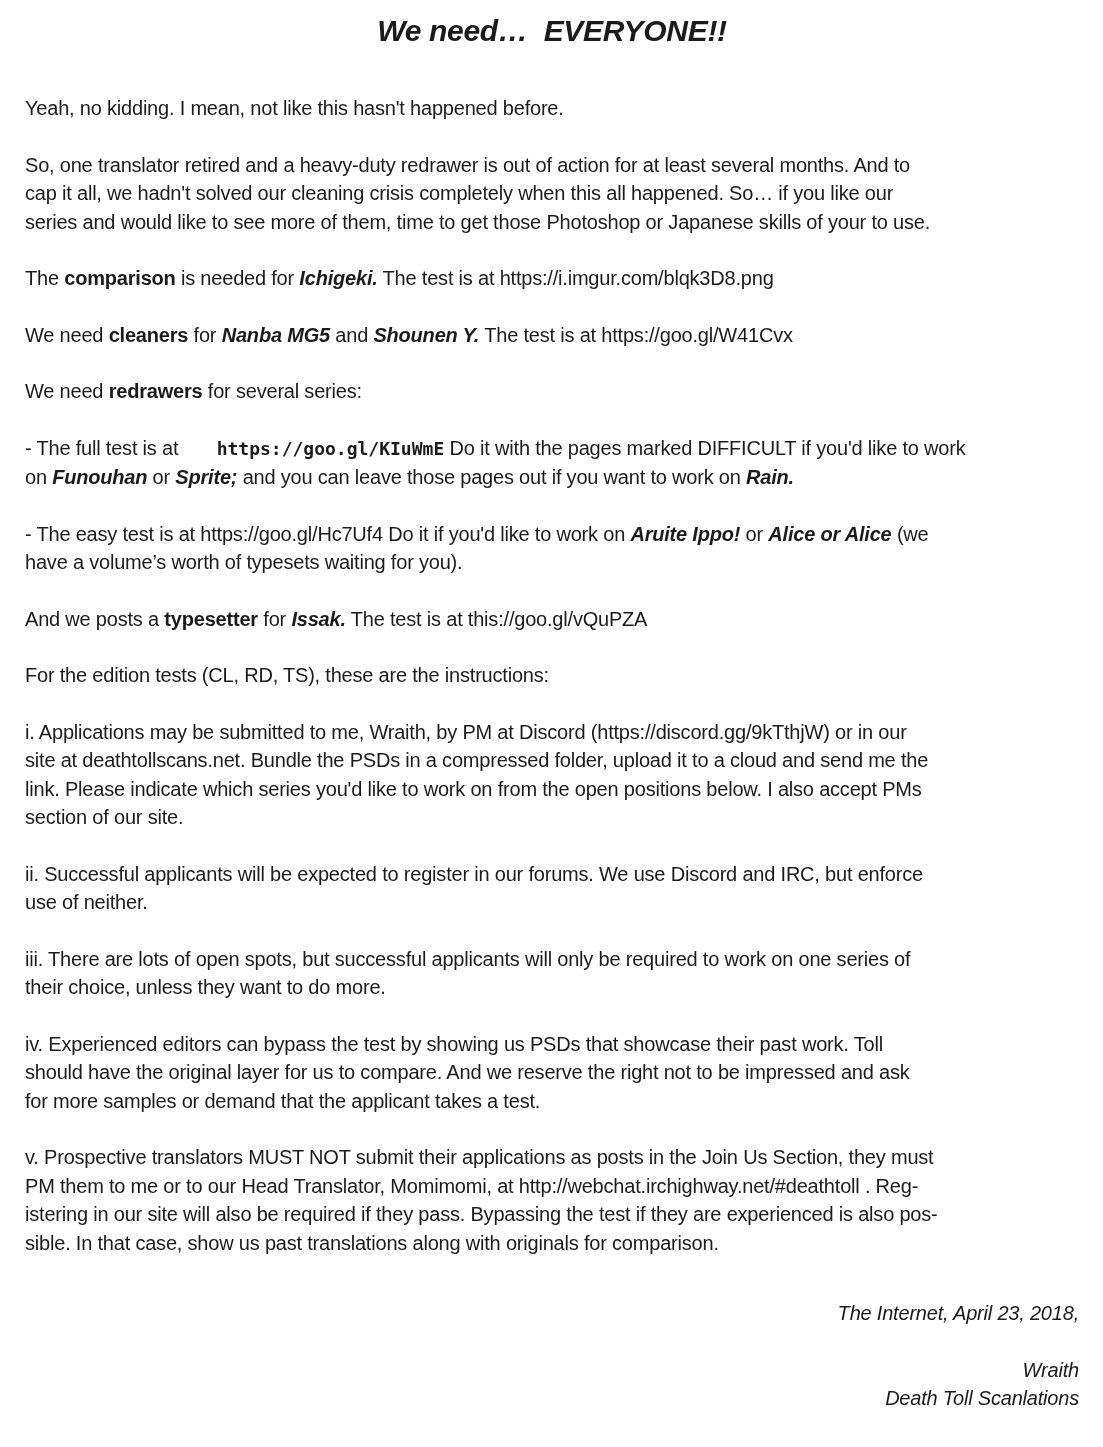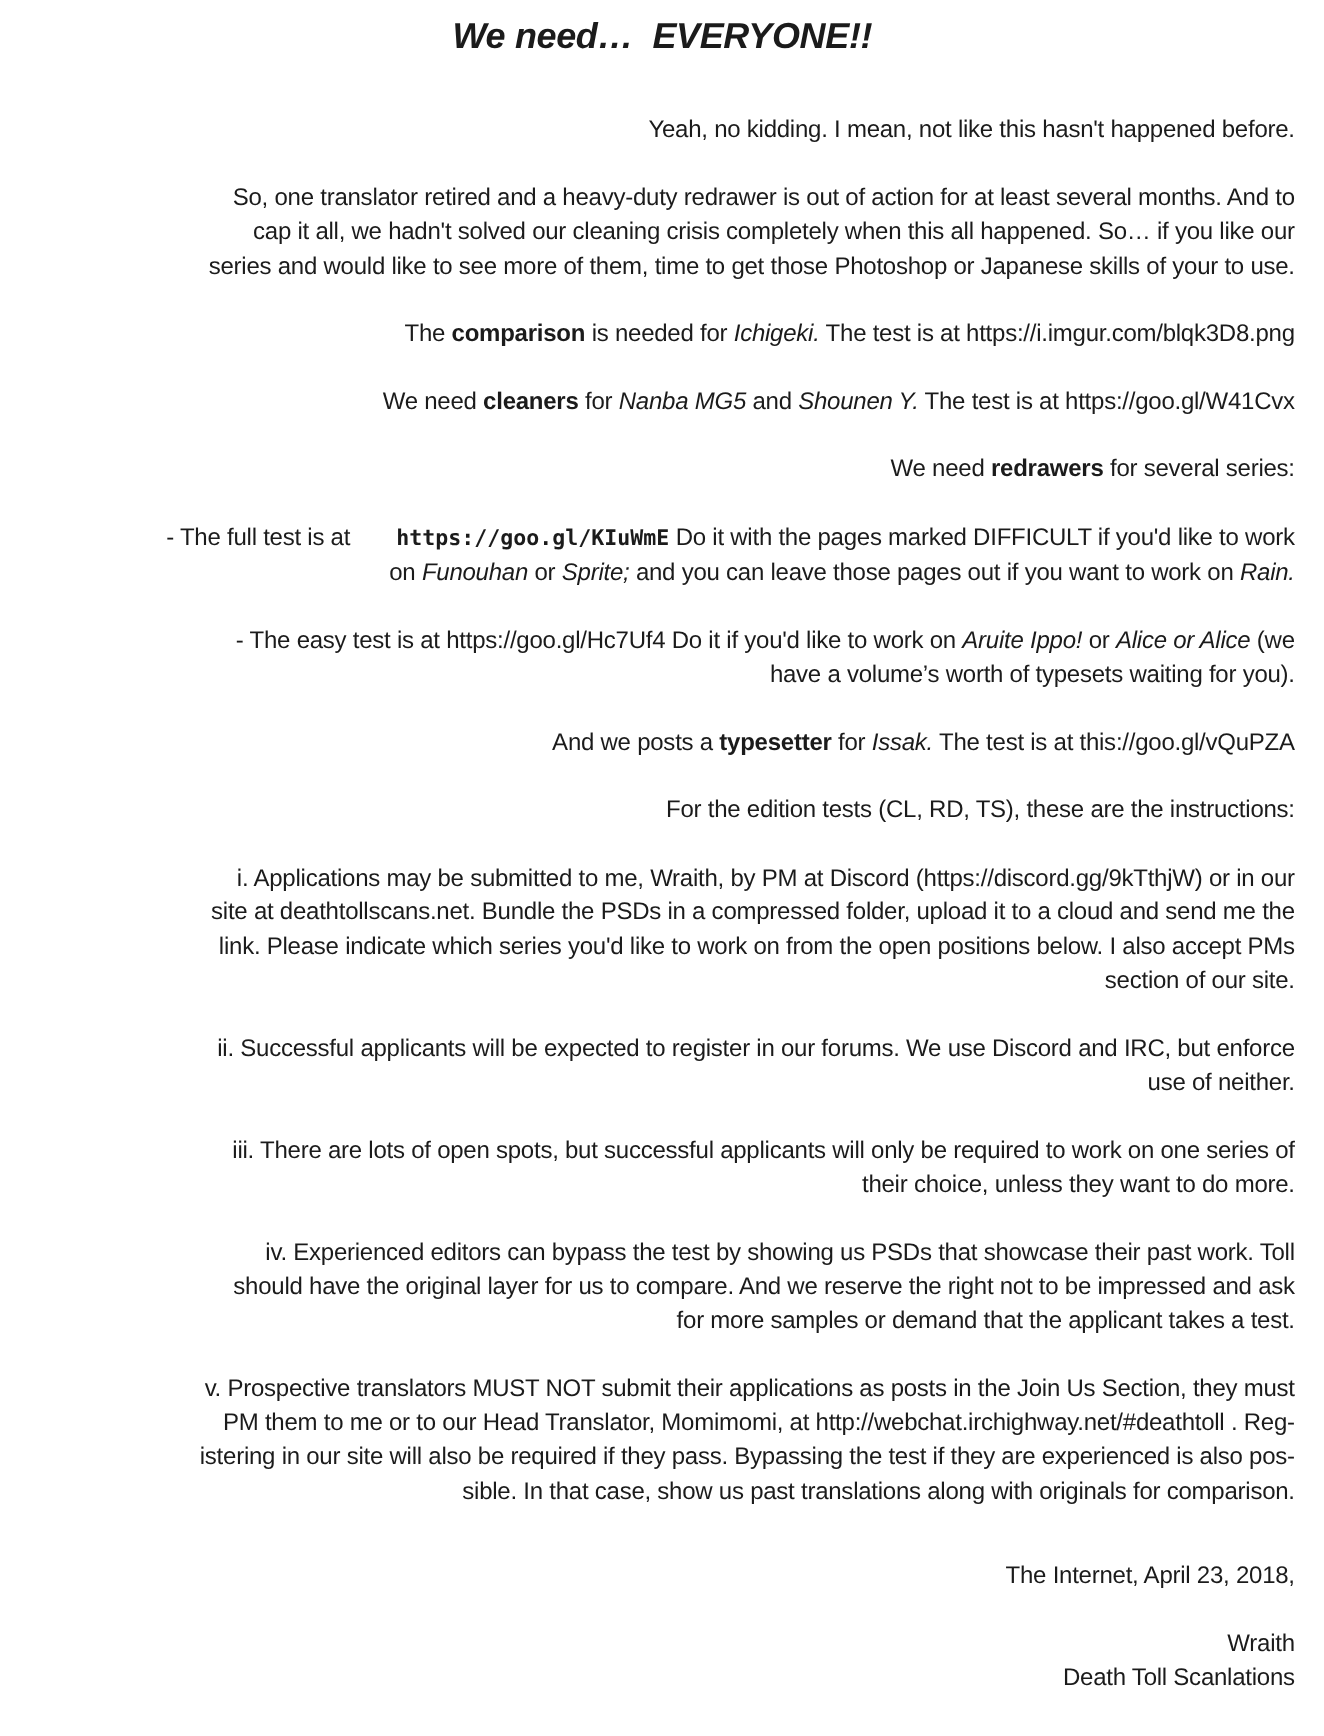--- a/index.html
+++ b/index.html
@@ -18,26 +18,26 @@
   }
   .title {
     text-align: center;
     font-size: 30px;
     font-weight: 700;
     font-style: italic;
     margin: 6px 0 46px 0;
     letter-spacing: -0.3px;
   }
   .para { margin: 0 0 28px 0; line-height: 28.5px; }
-  .line { white-space: pre; text-align: right; }
-  .right { text-align: right; }
+  .line { white-space: pre; }
+  .right { text-align: right; font-style: italic; }
   .extra-space { margin-top: 42px; }
   .seg-r { }
   .seg-b { font-weight: 700; }
-  .seg-bi { font-weight: 400; font-style: italic; }
+  .seg-bi { font-weight: 700; font-style: italic; }
   .seg-m {
     font-family: "DejaVu Sans Mono", monospace;
     font-weight: 700;
     font-size: 18px;
     letter-spacing: 0;
     margin-left: 33px;
   }
   .seg-gap { display: inline-block; }
 </style>
 </head>

